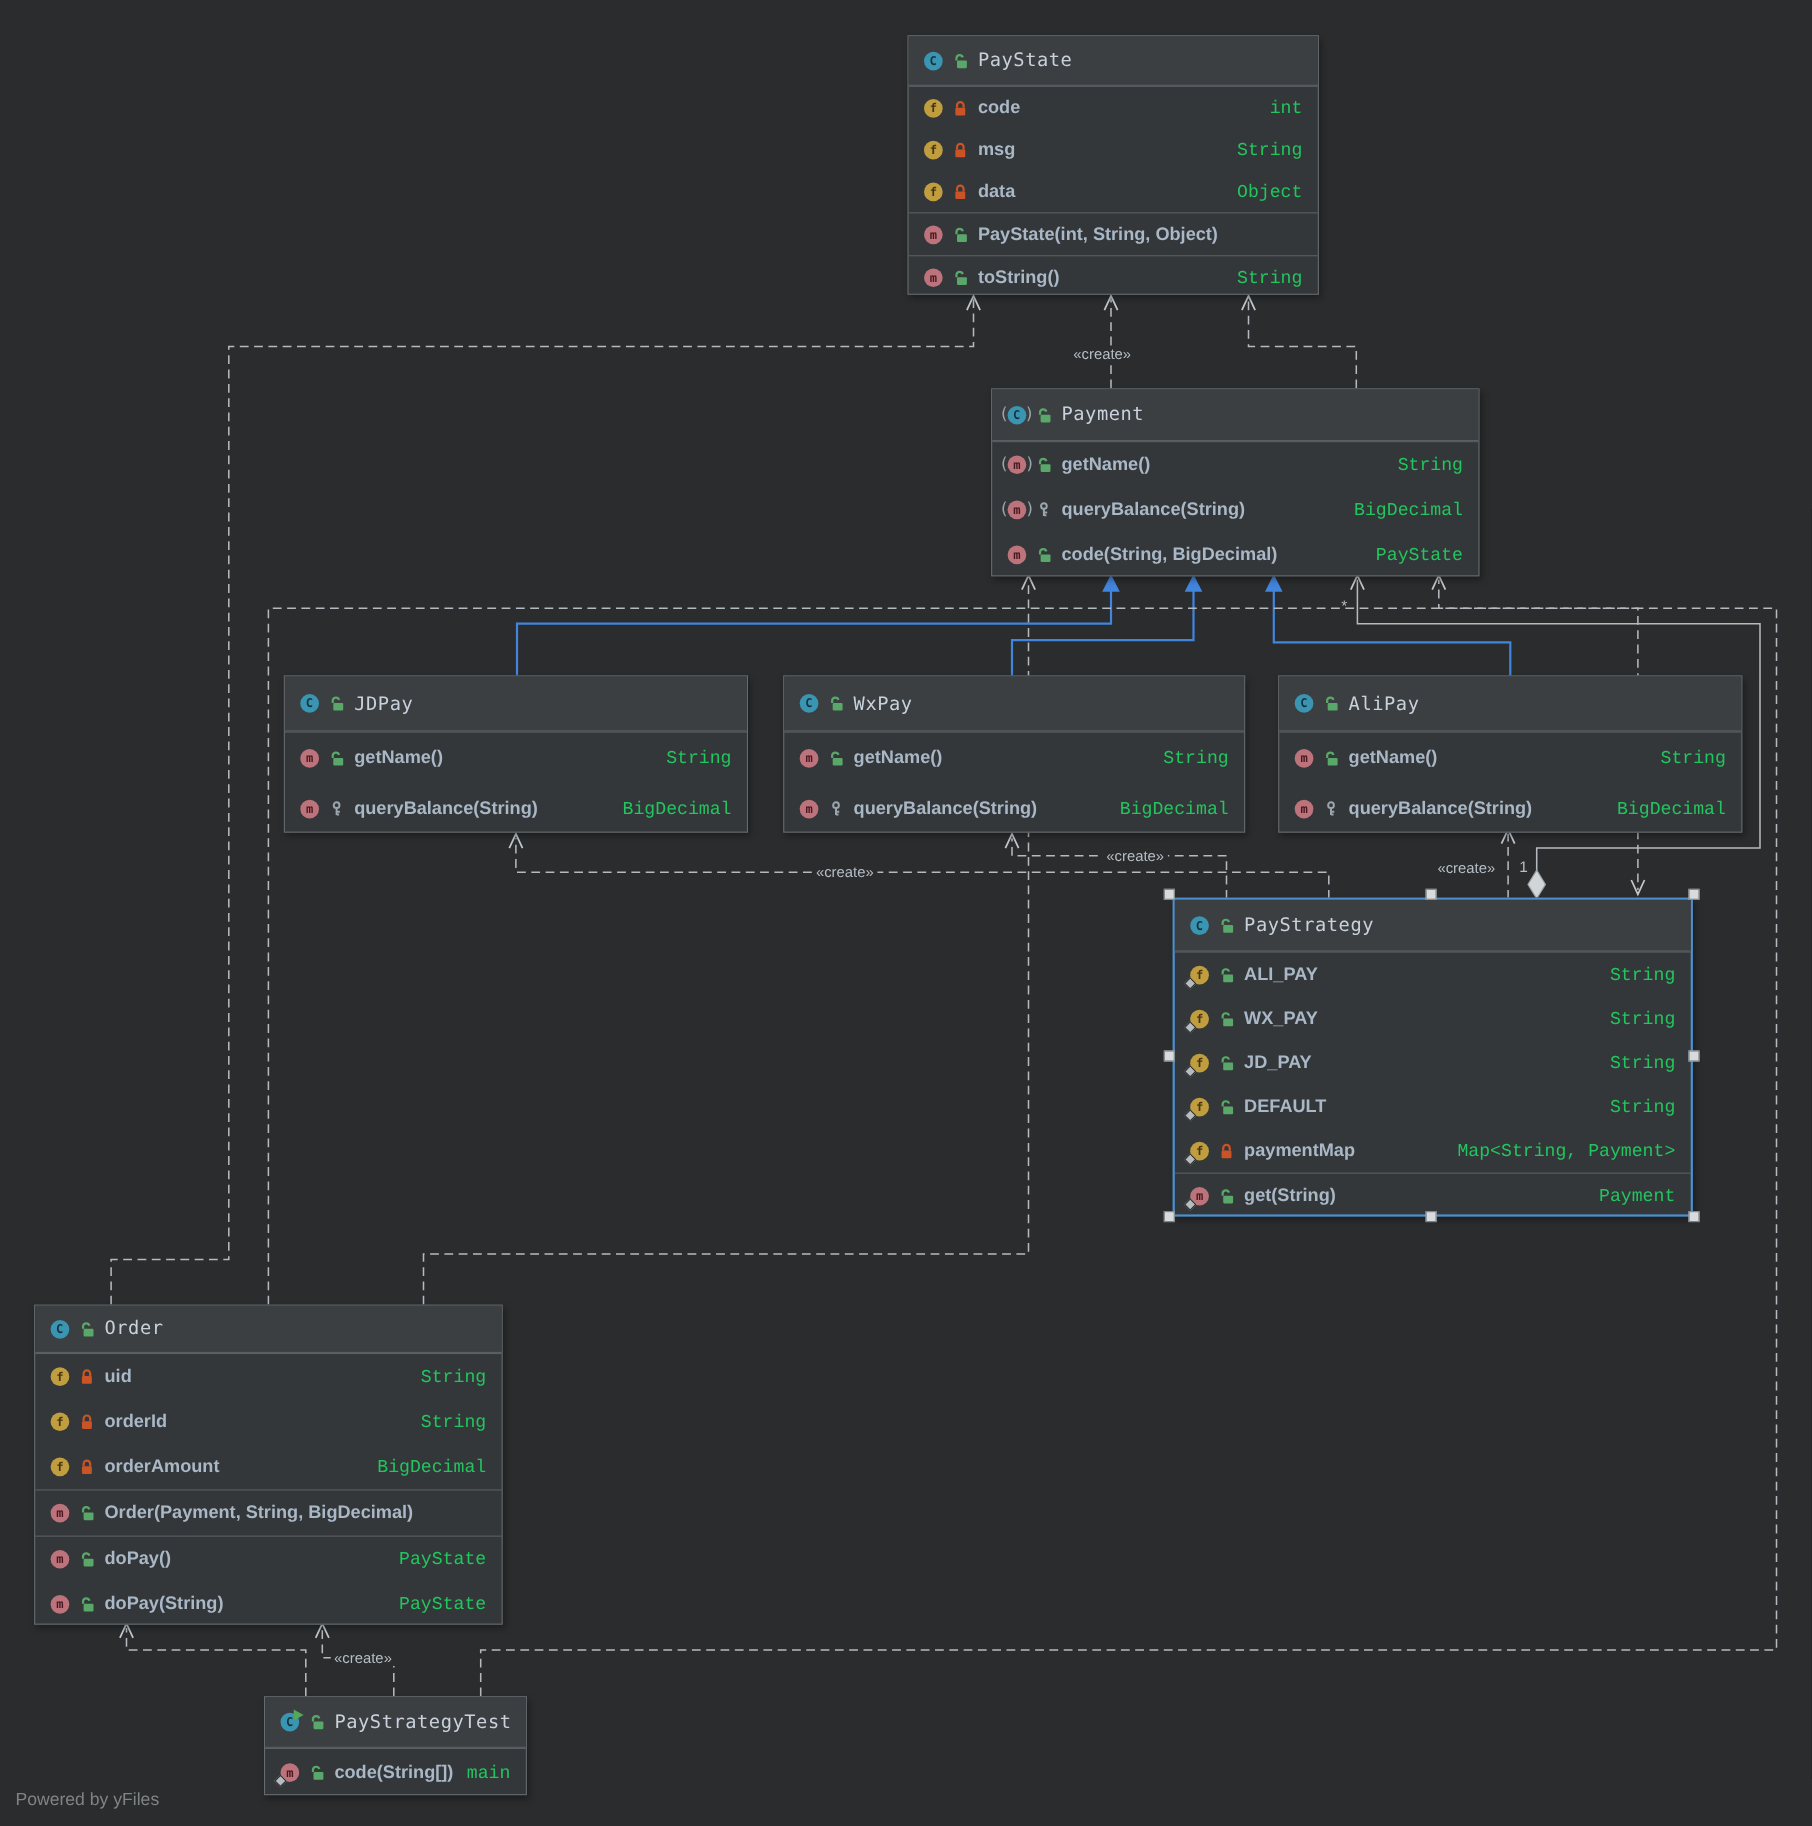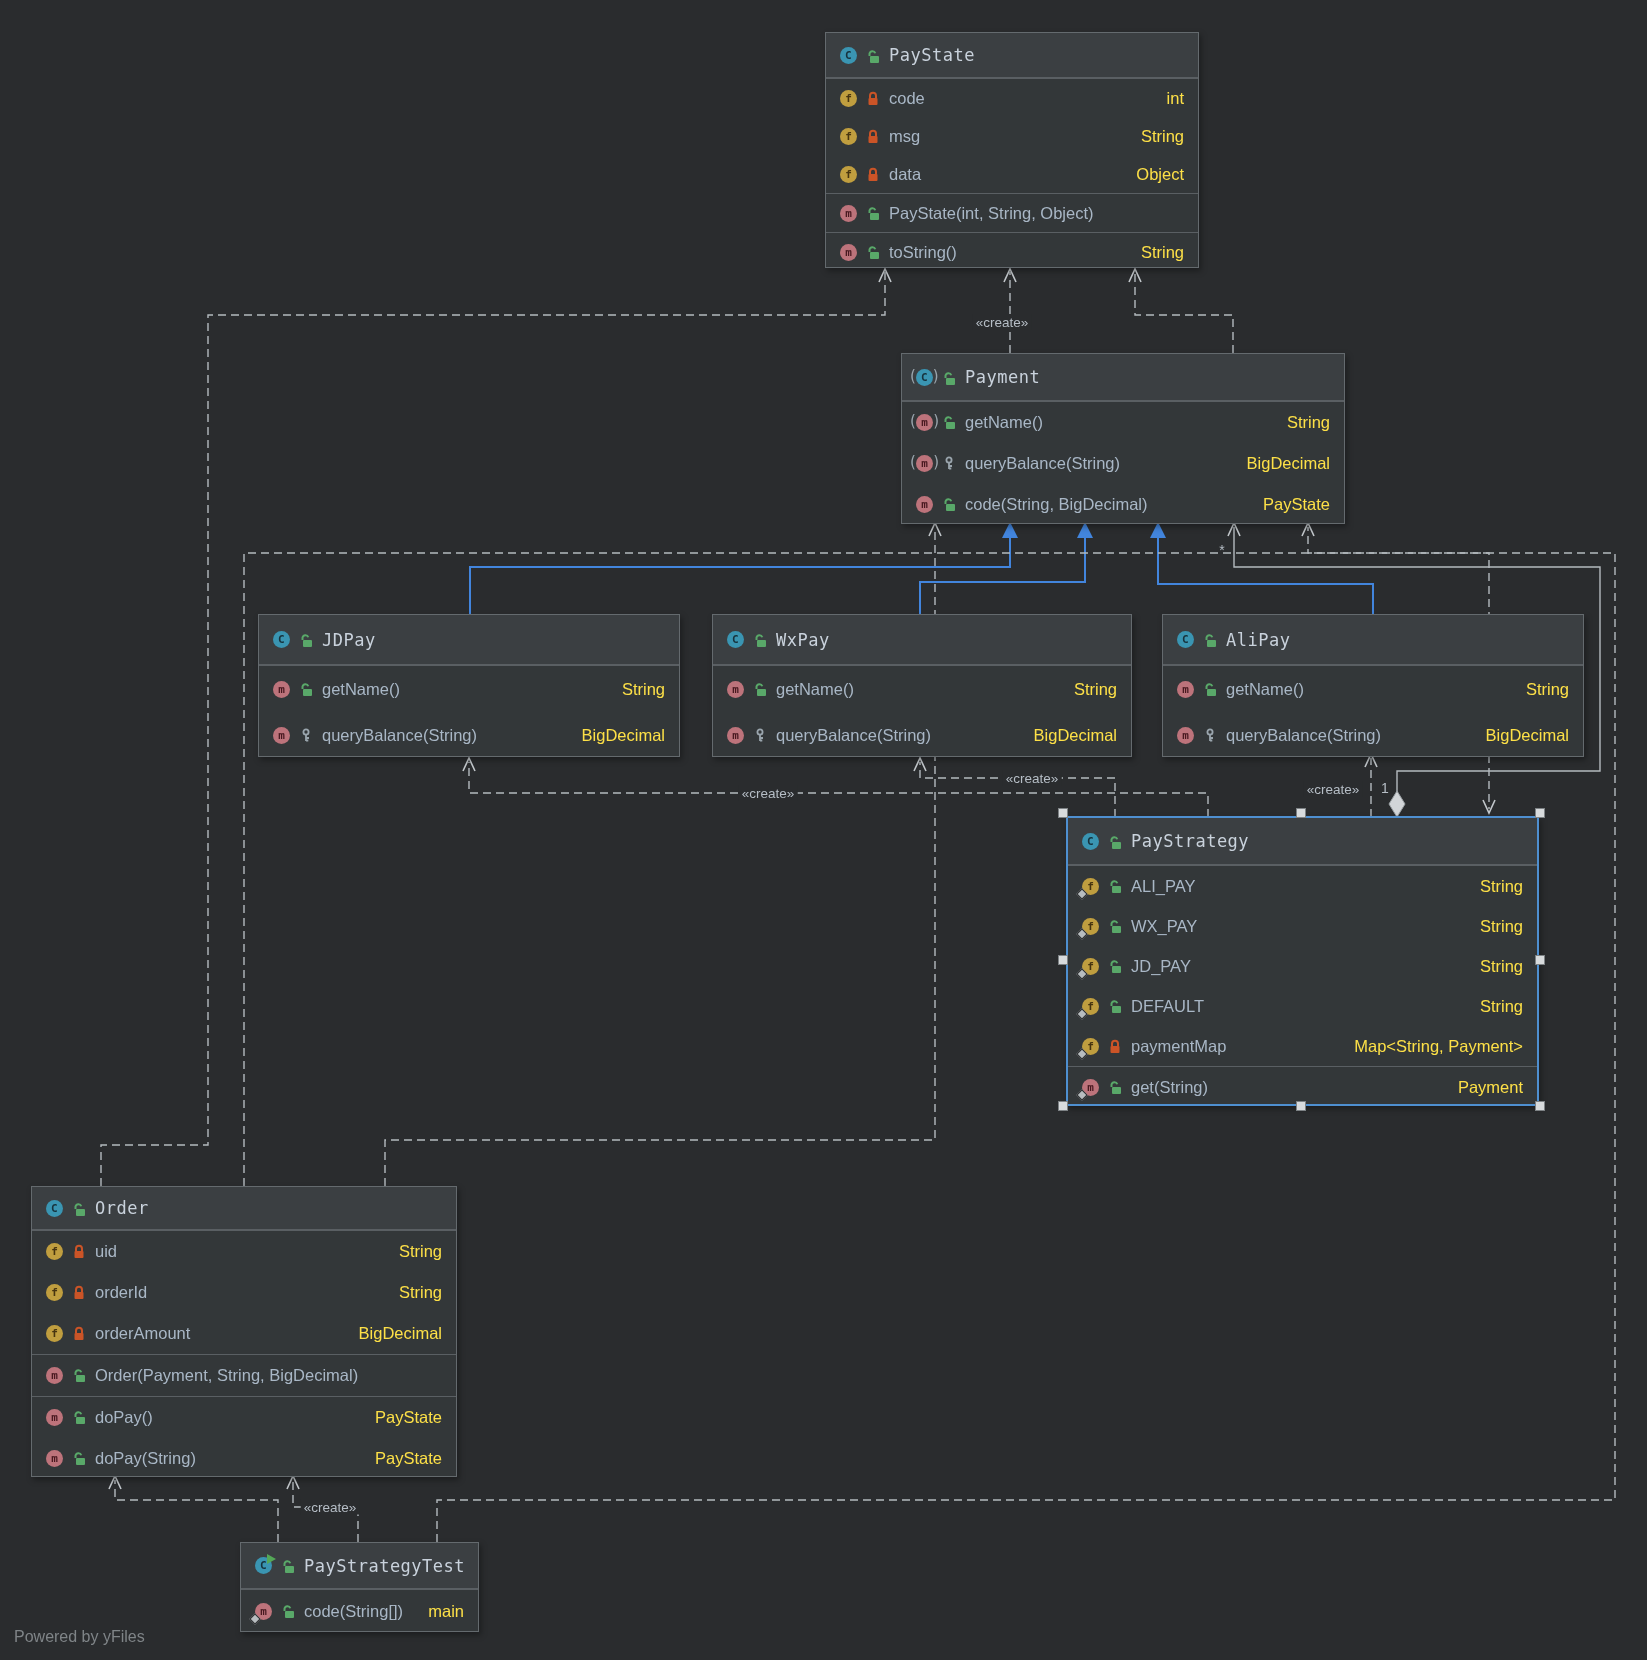--- a/index.html
+++ b/index.html
@@ -17,22 +17,22 @@
            box-shadow:2px 3px 6px rgba(0,0,0,.35);display:flex;flex-direction:column;}
   .uml-box.selected{border:2px solid #4e8fd0;margin:-1px 0 0 -1px;}
   .uml-title{height:var(--title-h,45px);flex:0 0 auto;display:flex;align-items:center;gap:9px;
              padding:0 14px;background:#3b3f42;border-bottom:1px solid #5a5f63;
              color:#c9d2dc;font-family:"DejaVu Sans Mono","Liberation Mono",monospace;
              font-size:17px;letter-spacing:.5px;}
   .uml-section{border-top:1px solid #5a5f63;}
   .uml-section:first-of-type{border-top:none;}
   .uml-row{height:var(--row-h,40px);display:flex;align-items:center;gap:9px;
            padding:0 14px;color:#a9b7c6;font-size:16.5px;}
-  .uml-row .rname{white-space:pre;}
-  .uml-row .rtype{margin-left:auto;white-space:pre;color:#fde047;}
+  .uml-row .rname{white-space:pre;font-weight:bold;}
+  .uml-row .rtype{margin-left:auto;white-space:pre;color:#22c55e;font-family:Liberation Mono, monospace;}
 
   .micon{position:relative;width:17px;height:17px;flex:0 0 17px;}
   .micon .circ{position:absolute;inset:0;border-radius:50%;display:flex;align-items:center;
                justify-content:center;font:bold 11px "DejaVu Sans Mono",monospace;}
   .micon.k-class .circ{background:#3a95b2;color:#17333d;}
   .micon.k-field .circ{background:#c09e3f;color:#463410;}
   .micon.k-method .circ{background:#bd737b;color:#47181f;}
   .micon .paren{position:absolute;top:-2px;font:15px "DejaVu Sans",sans-serif;color:#9aa5ad;}
   .micon .paren.l{left:-6px;} .micon .paren.r{right:-6px;}
   .micon .static-mark{position:absolute;left:-4px;bottom:-3px;width:6px;height:6px;

